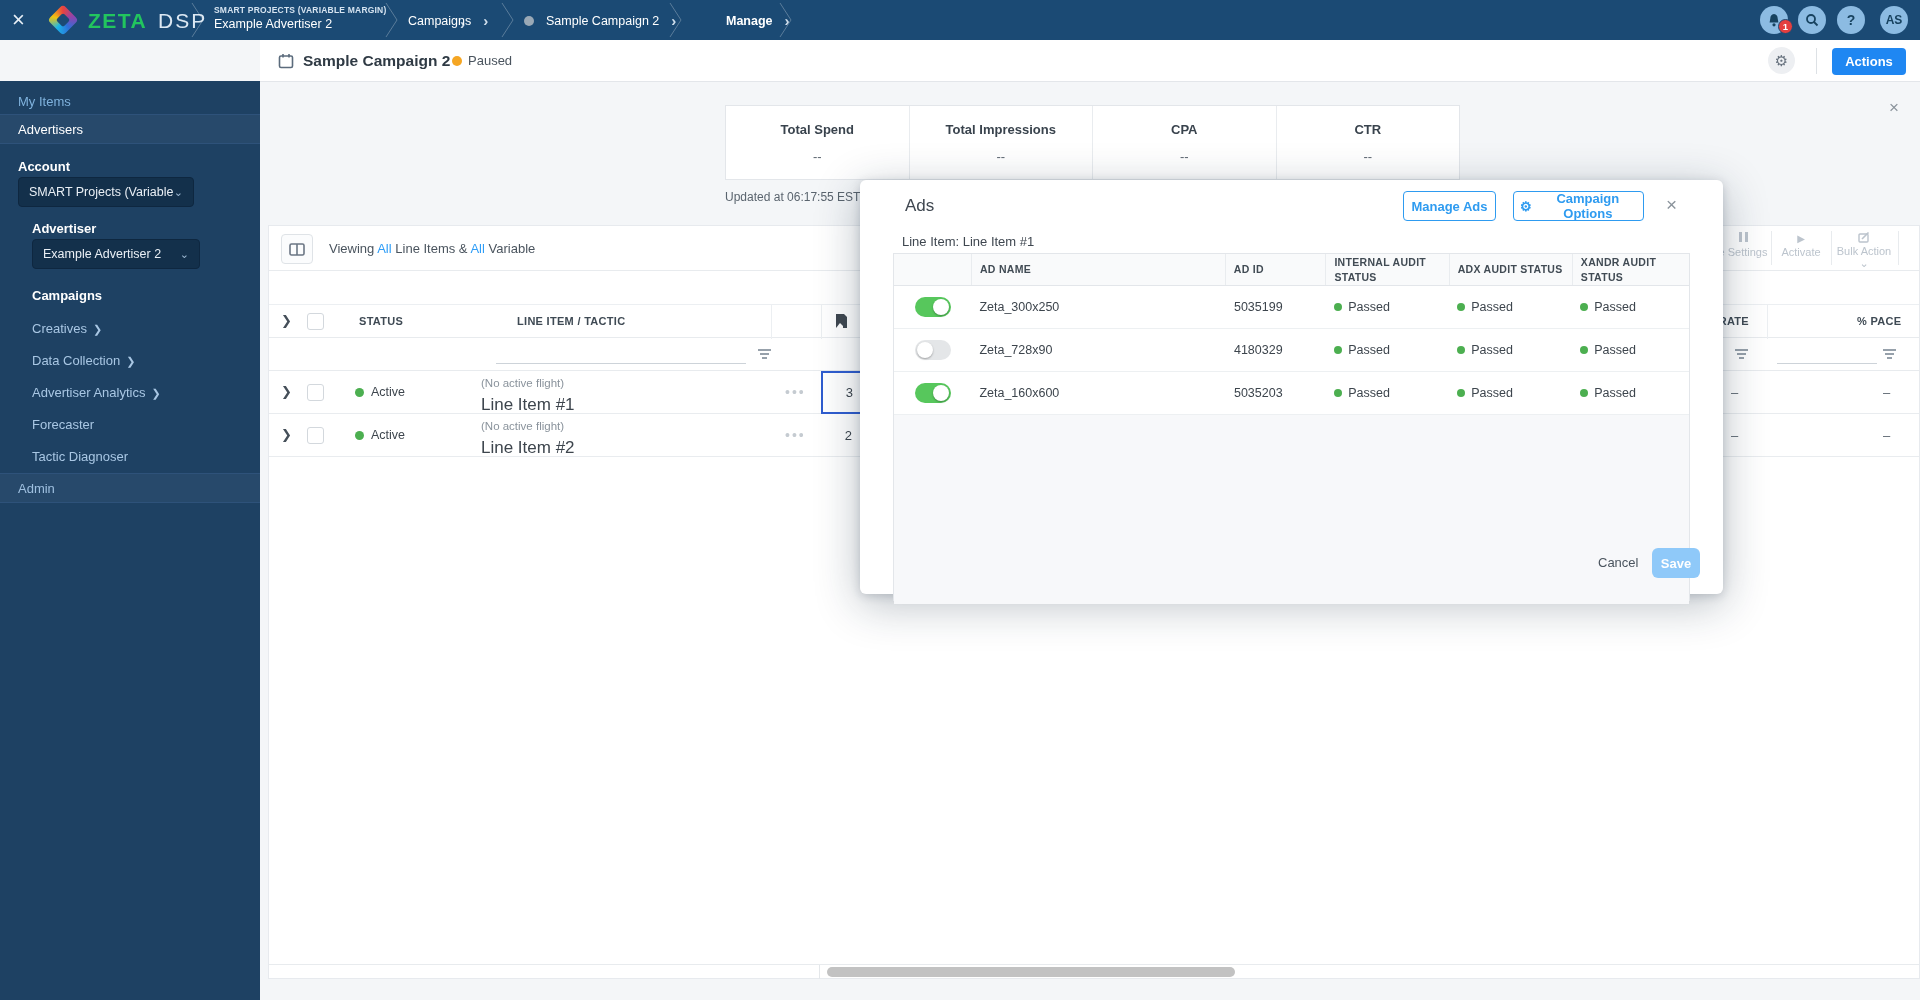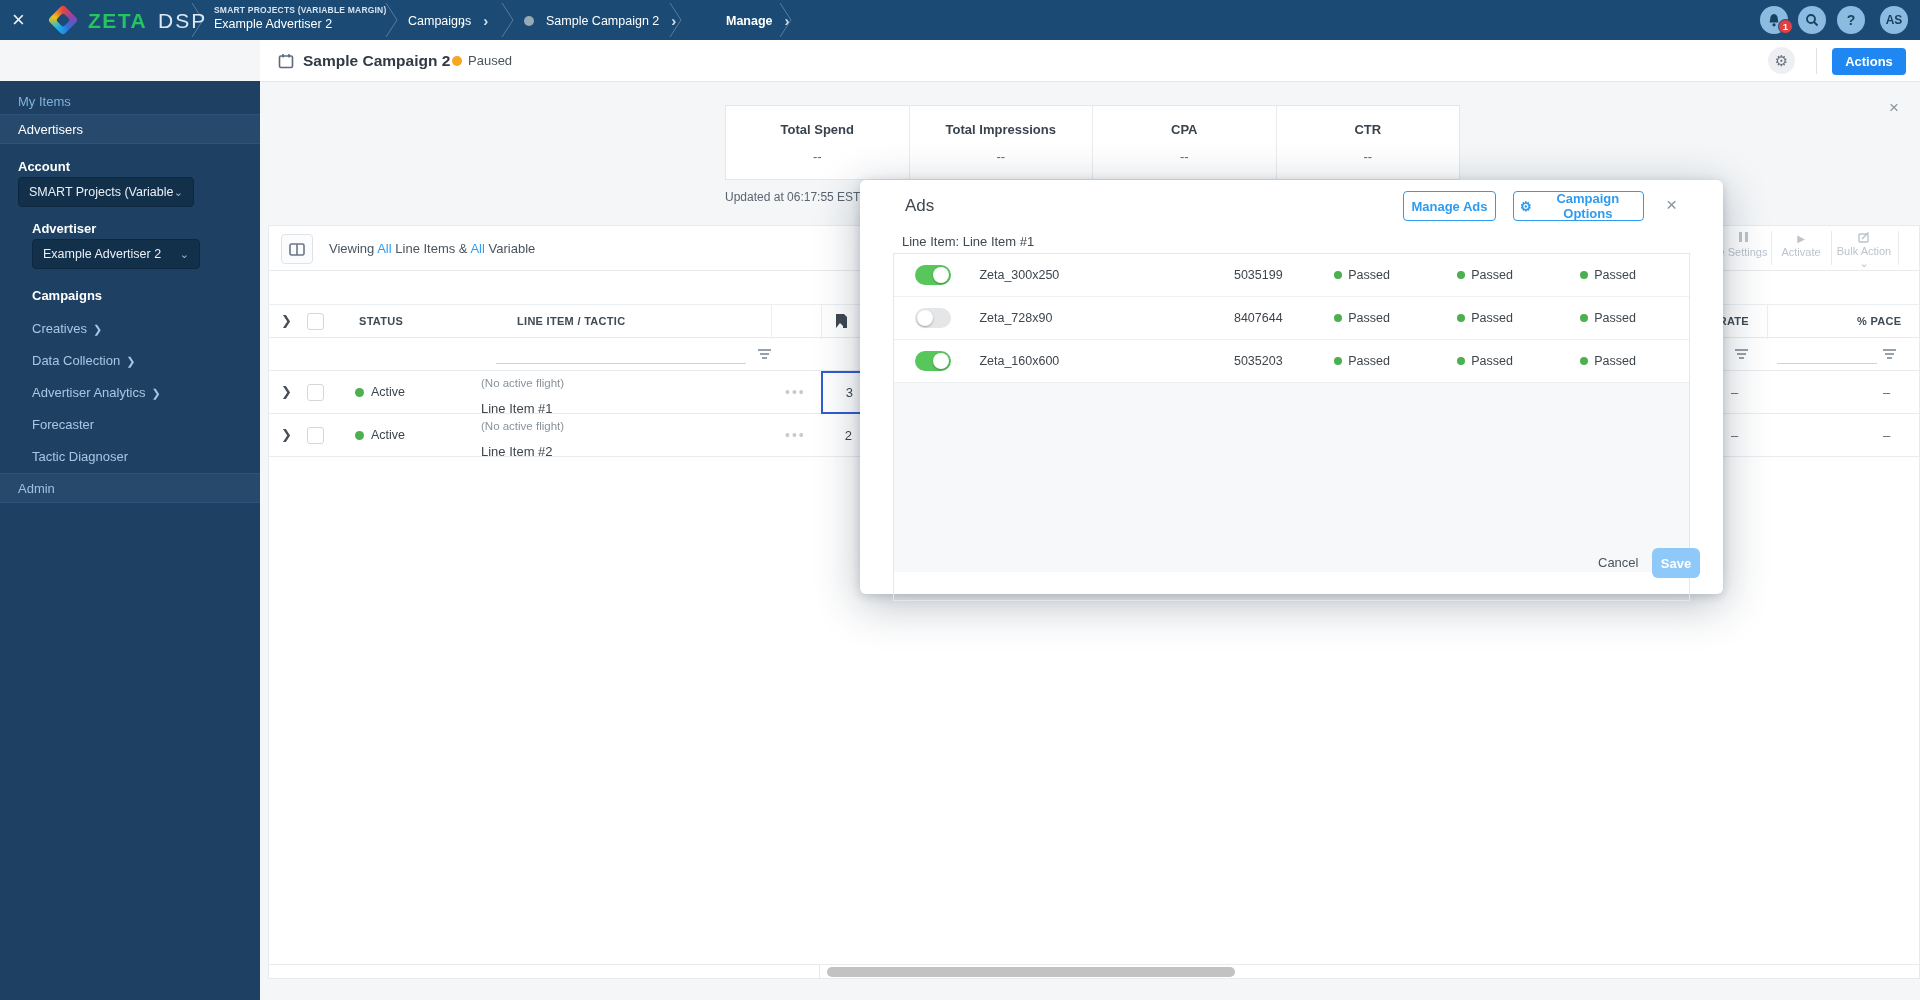--- a/index.html
+++ b/index.html
@@ -64,21 +64,21 @@
   .tbar-item{color:#bcc4cd;font-size:11px;text-align:center;cursor:default;}
   .tbar-sep{width:1px;background:#e8ebee;}
   .gh-cell{font-size:11px;font-weight:bold;color:#3f4a54;letter-spacing:.3px;white-space:nowrap;}
   .filter-ic{display:inline-block;}
   .filter-ic i{display:block;background:#97a1ab;height:2px;margin:2px auto 0;}
   .underline-input{border:none;border-bottom:1px solid #cdd3d9;background:transparent;height:18px;}
   .checkbox{width:17px;height:17px;border:1.5px solid #d3d8dd;border-radius:3px;background:#fff;cursor:pointer;}
   .expand{font-size:13px;color:#454f59;font-weight:bold;cursor:pointer;}
   .rowline{border-bottom:1px solid #e9ecef;}
   .cell-flight{font-size:11.5px;color:#8a939c;}
-  .cell-name{font-size:13px;color:#3d454d;margin-top:12px;}
+  .cell-name{font-size:17px;color:#3d454d;margin-top:6px;}
   .menu-dots{color:#c5cbd1;font-size:14px;letter-spacing:2px;cursor:pointer;}
   .num{font-size:13px;color:#3d454d;}
   .dash{font-size:13px;color:#5a646e;}
   .scroll-thumb{background:#c2c2c2;border-radius:6px;height:10px;cursor:grab;}
   
   .modal{left:860px;top:180px;width:863px;height:414px;background:#fff;border-radius:6px;z-index:40;
     box-shadow:0 10px 45px rgba(20,40,60,.30),0 2px 10px rgba(20,40,60,.18);}
   .m-title{font-size:17px;color:#3f4750;}
   .btn-outline{border:1px solid #2e9bf0;color:#2e9bf0;background:#fff;border-radius:4px;
     font-size:13px;font-weight:bold;display:flex;align-items:center;justify-content:center;cursor:pointer;gap:7px;}
@@ -352,20 +352,28 @@
   <button class="a btn-outline" style="left:543px;top:11px;width:93px;height:30px;">Manage Ads</button>
   <button class="a btn-outline" style="left:653px;top:11px;width:131px;height:30px;">
     <span style="font-size:13px;">⚙</span>
     <span>Campaign Options</span>
   </button>
   <span class="a x-icon" style="left:806px;top:17px;font-size:19px;">×</span>
 
   <span class="a m-lineitem" style="left:42px;top:54px;">Line Item: Line Item #1</span>
 
   <div class="a m-table" style="left:33px;top:73px;width:797px;height:348px;">
+    <div class="m-thead" style="height:31px;">
+      <div class="m-th" style="width:70px;"></div>
+      <div class="m-th" style="width:272px;">AD NAME</div>
+      <div class="m-th" style="width:96px;">AD ID</div>
+      <div class="m-th" style="width:122px;">INTERNAL AUDIT STATUS</div>
+      <div class="m-th" style="width:122px;">ADX AUDIT STATUS</div>
+      <div class="m-th" style="width:115px;">XANDR AUDIT STATUS</div>
+    </div>
 
     <div class="m-row">
       <div class="m-cell" style="width:70px;justify-content:center;">
           <div class="switch on">
             <div class="knob"></div>
           </div>
         </div>
       <div class="m-cell" style="width:272px;">Zeta_300x250</div>
       <div class="m-cell" style="width:96px;">5035199</div>
       <div class="m-cell" style="width:122px;">
@@ -382,21 +390,21 @@
         </div>
     </div>
 
     <div class="m-row">
       <div class="m-cell" style="width:70px;justify-content:center;">
           <div class="switch">
             <div class="knob"></div>
           </div>
         </div>
       <div class="m-cell" style="width:272px;">Zeta_728x90</div>
-      <div class="m-cell" style="width:96px;">8407644</div>
+      <div class="m-cell" style="width:96px;">4180329</div>
       <div class="m-cell" style="width:122px;">
           <span class="passed-dot"></span>
           <span>Passed</span>
         </div>
       <div class="m-cell" style="width:122px;">
           <span class="passed-dot"></span>
           <span>Passed</span>
         </div>
       <div class="m-cell" style="width:115px;">
           <span class="passed-dot"></span>

